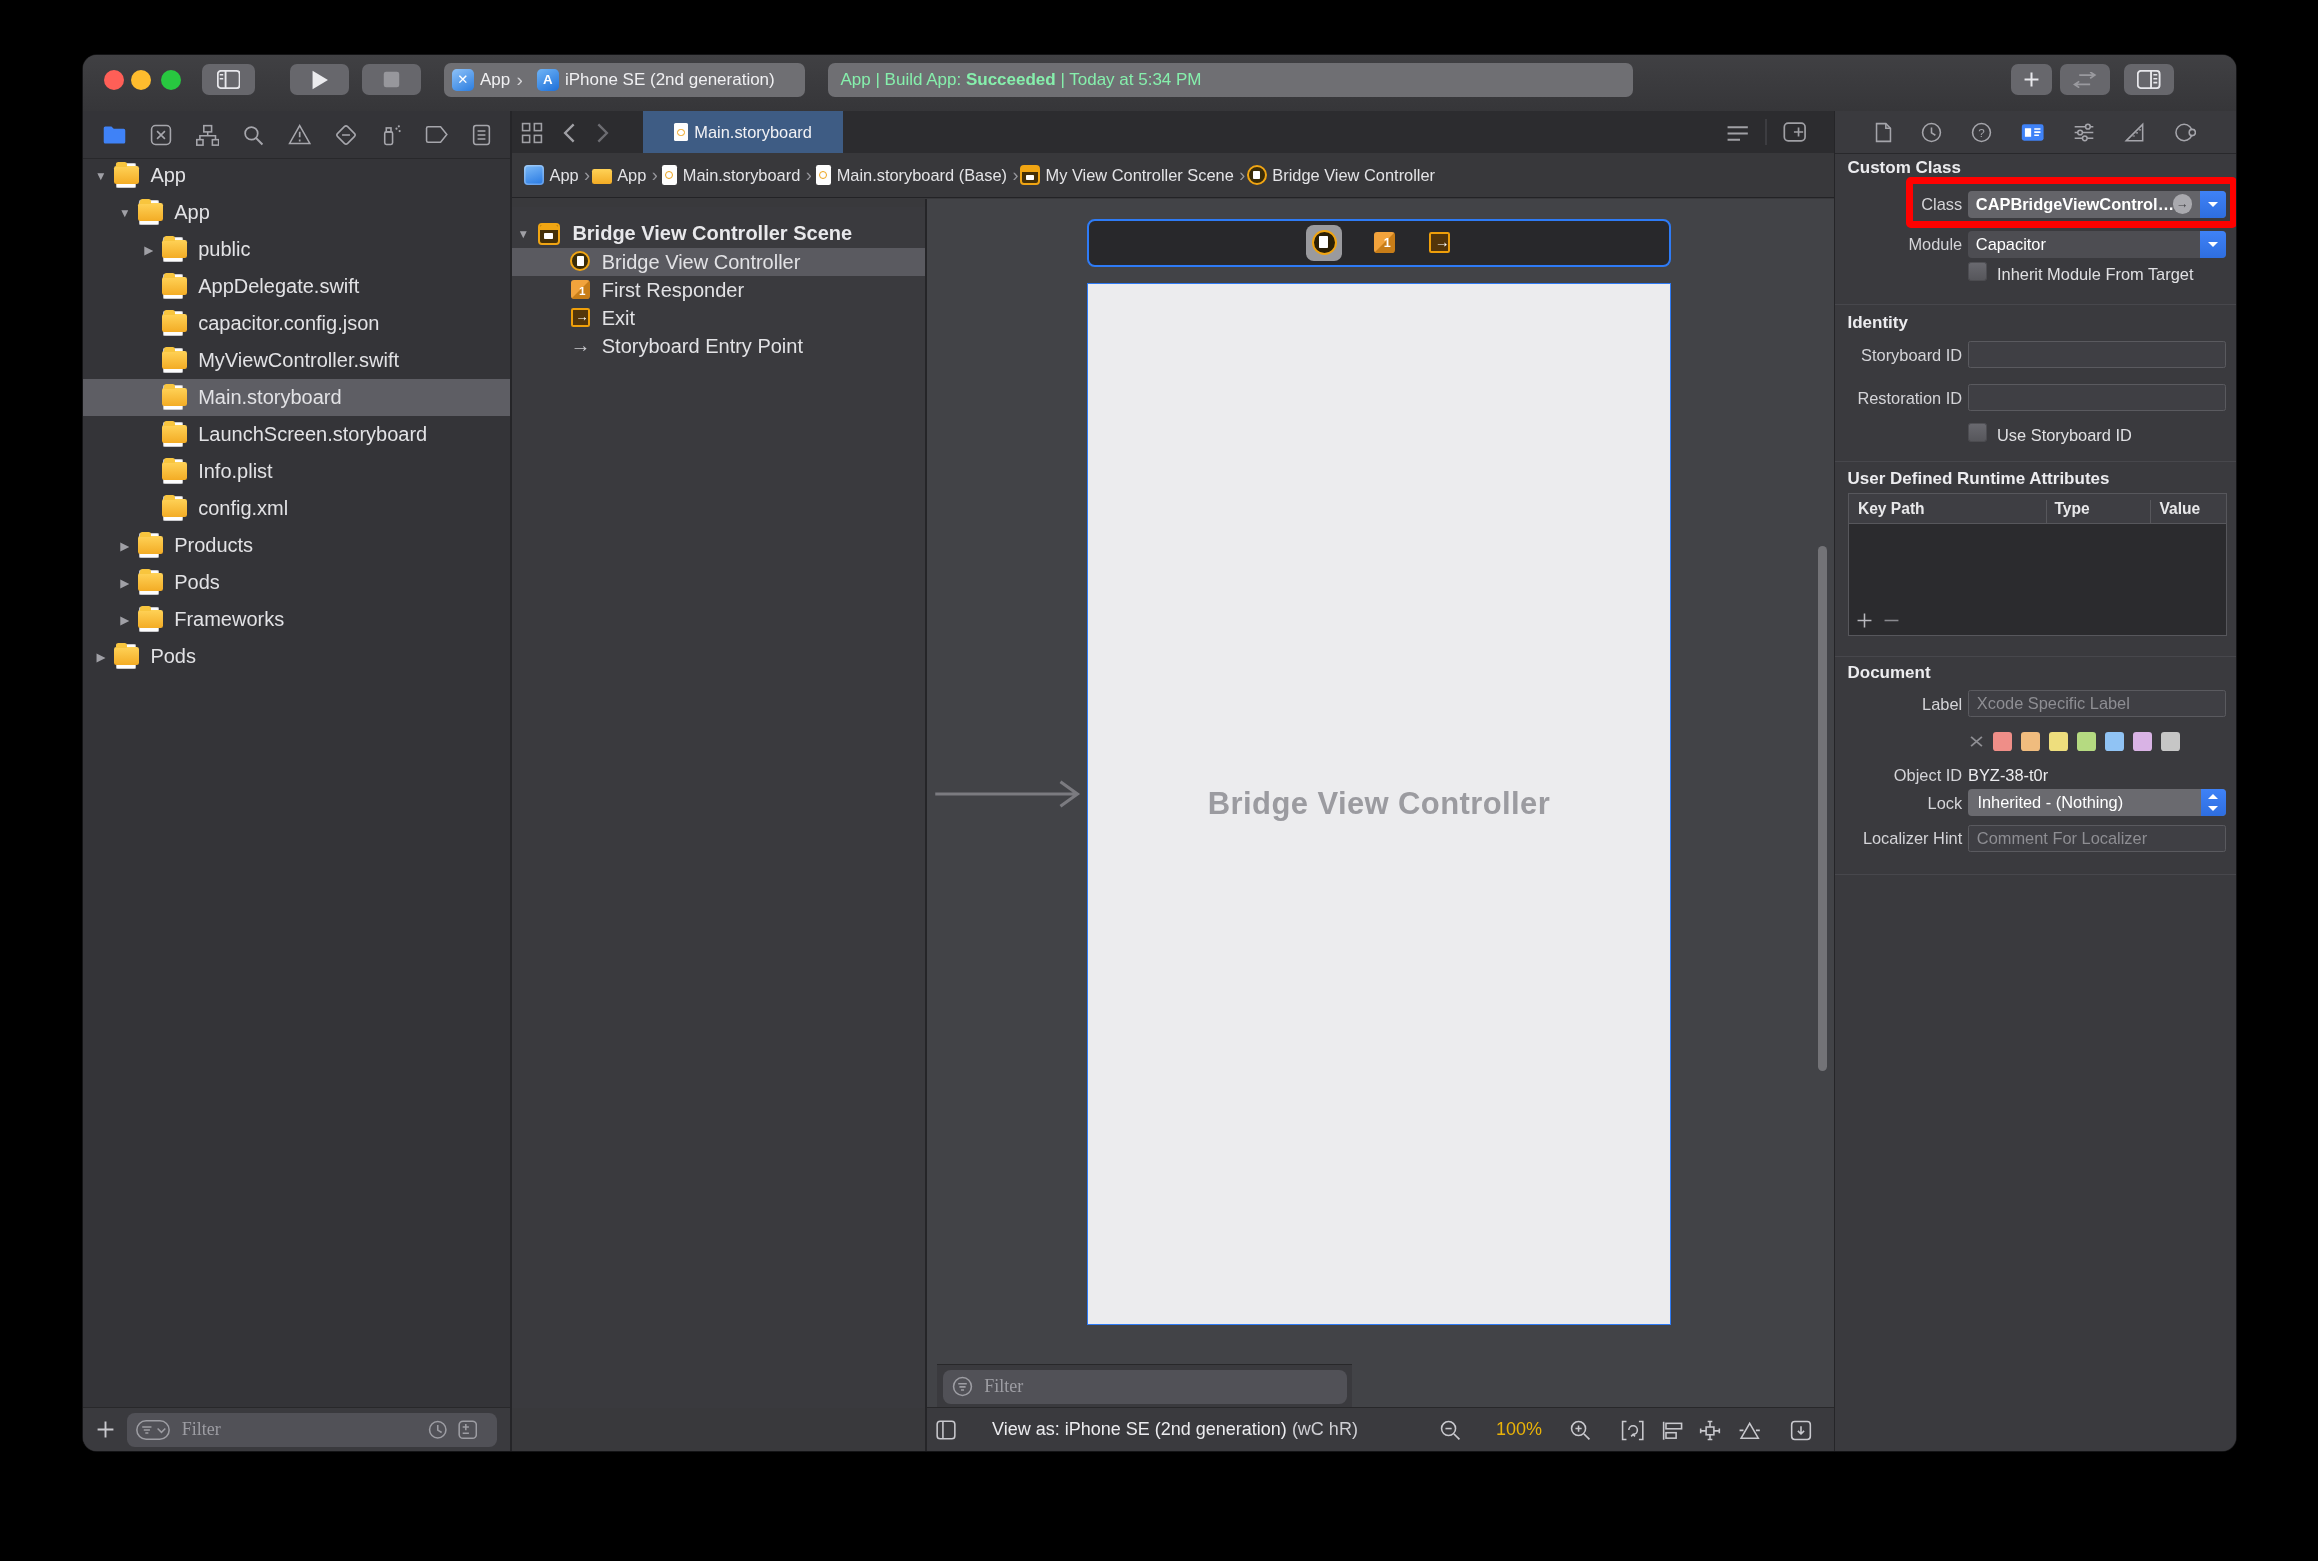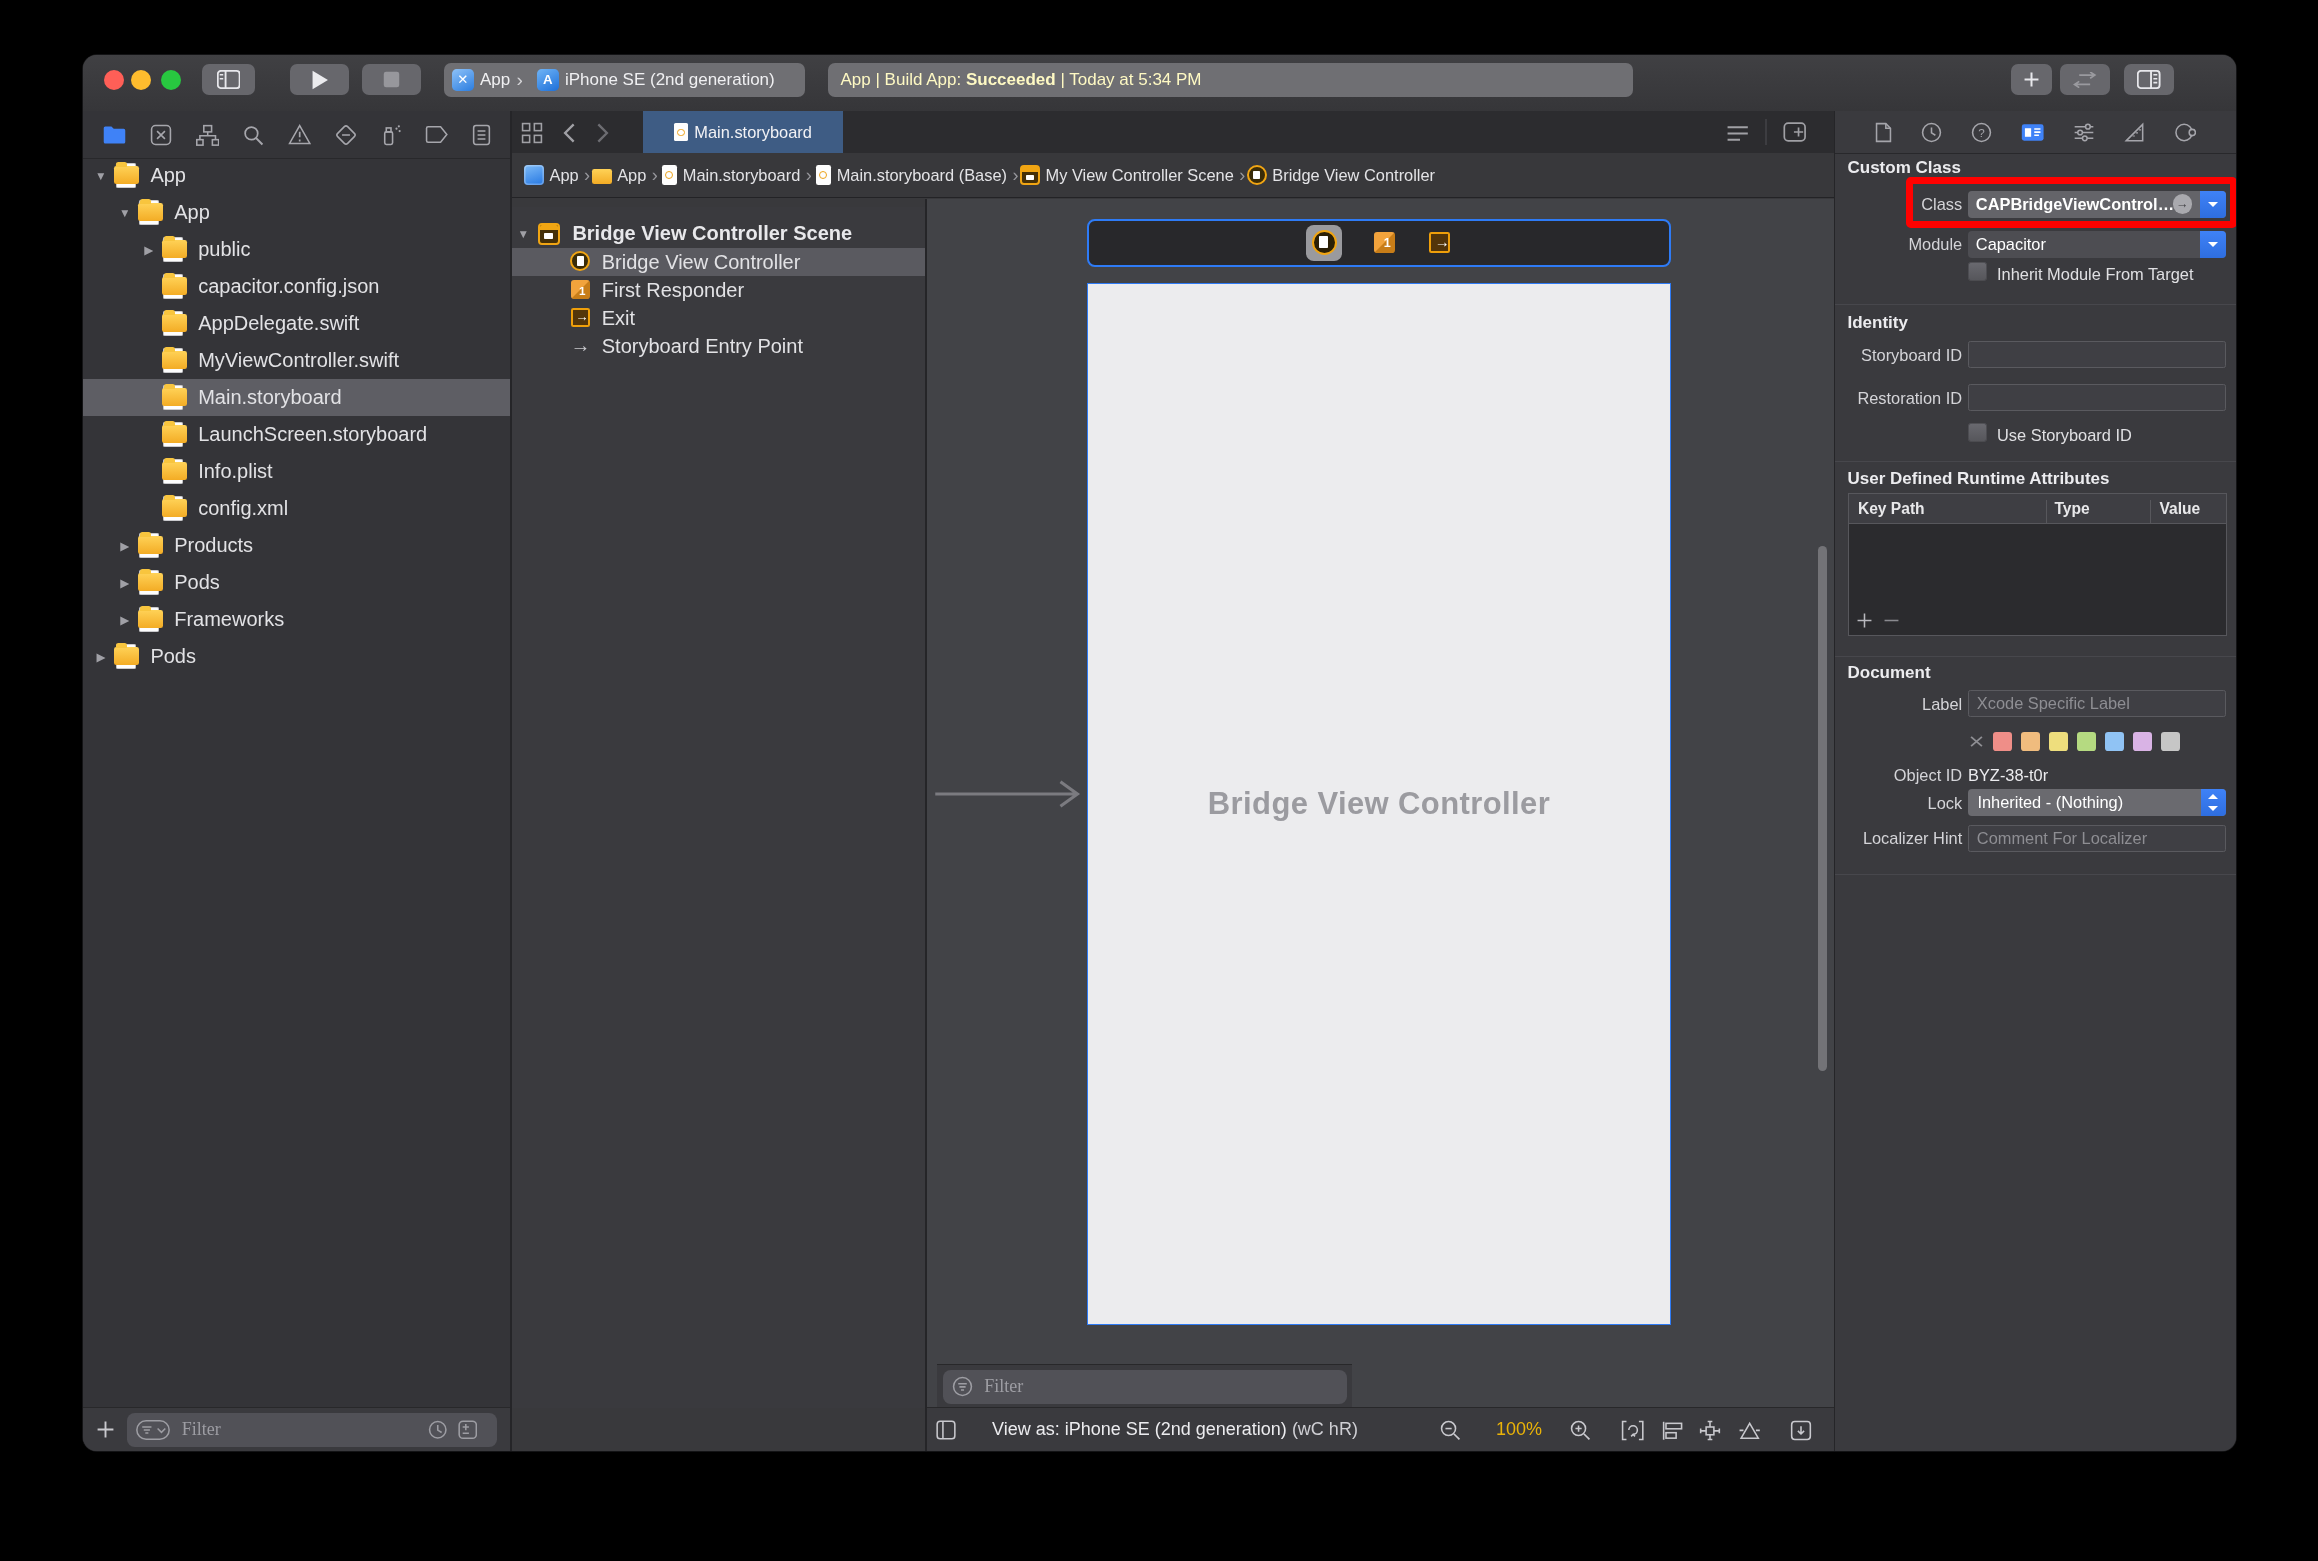--- a/index.html
+++ b/index.html
@@ -9,21 +9,21 @@
     border-radius:14px;overflow:hidden;box-shadow:0 0 0 0.8px #1a1a1c;}
   
   .titlebar{position:absolute;left:0;top:0;width:100%;height:56px;
     background:linear-gradient(#404043,#363639);border-bottom:0.8px solid #232325;}
   .tl{position:absolute;top:15px;width:20px;height:20px;border-radius:50%;}
   .tbtn{position:absolute;top:9.4px;height:31px;background:#67676c;border-radius:7px;
     display:flex;align-items:center;justify-content:center;}
   .pill{position:absolute;top:7.8px;height:34px;background:#6f6f73;border-radius:7px;
     display:flex;align-items:center;color:#f0f0f2;font-size:17px;}
   .pill .sep{color:#d5d5d8;margin:0 6.2px;font-size:19px;}
-  .status-pill{justify-content:flex-start;padding-left:12.5px;color:#fef9c3;}
+  .status-pill{justify-content:flex-start;padding-left:12.5px;color:#86efac;}
   .appbadge{width:22px;height:22px;border-radius:4.7px;background:linear-gradient(150deg,#8ec2f8,#2b7de0);
     display:flex;align-items:center;justify-content:center;color:#fff;font-weight:bold;font-size:13.3px;margin:0 6.2px 0 7.8px;}
   .simbadge{background:linear-gradient(150deg,#6fb4f6,#1d6fd8);}
   
   .left-panel{position:absolute;left:0;top:56px;width:427px;bottom:0;background:#343438;}
   .vdiv{position:absolute;top:56px;bottom:0;width:1.6px;background:#252528;z-index:30;}
   .navbar{position:absolute;left:0;top:0;width:100%;height:48px;border-bottom:0.8px solid #28282b;
     display:flex;align-items:center;justify-content:space-between;padding:0 19px;box-sizing:border-box;}
   .navbar svg{flex:0 0 auto;}
   
@@ -329,35 +329,35 @@
           <span class="fname">App</span>
         </div>
         <div class="nav-row lvl2 disc-right icon-folder-blue">
           <span class="disc"></span>
           <span class="ficon">
             <span class="page"></span>
             <span class="folder"></span>
           </span>
           <span class="fname">public</span>
         </div>
+        <div class="nav-row lvl2 icon-swift">
+          <span class="disc"></span>
+          <span class="ficon">
+            <span class="page"></span>
+            <span class="folder"></span>
+          </span>
+          <span class="fname">AppDelegate.swift</span>
+        </div>
         <div class="nav-row lvl2 icon-json">
           <span class="disc"></span>
           <span class="ficon">
             <span class="page"></span>
             <span class="folder"></span>
           </span>
           <span class="fname">capacitor.config.json</span>
-        </div>
-        <div class="nav-row lvl2 icon-swift">
-          <span class="disc"></span>
-          <span class="ficon">
-            <span class="page"></span>
-            <span class="folder"></span>
-          </span>
-          <span class="fname">AppDelegate.swift</span>
         </div>
         <div class="nav-row lvl2 icon-swift">
           <span class="disc"></span>
           <span class="ficon">
             <span class="page"></span>
             <span class="folder"></span>
           </span>
           <span class="fname">MyViewController.swift</span>
         </div>
         <div class="nav-row lvl2 icon-storyboard sel">

